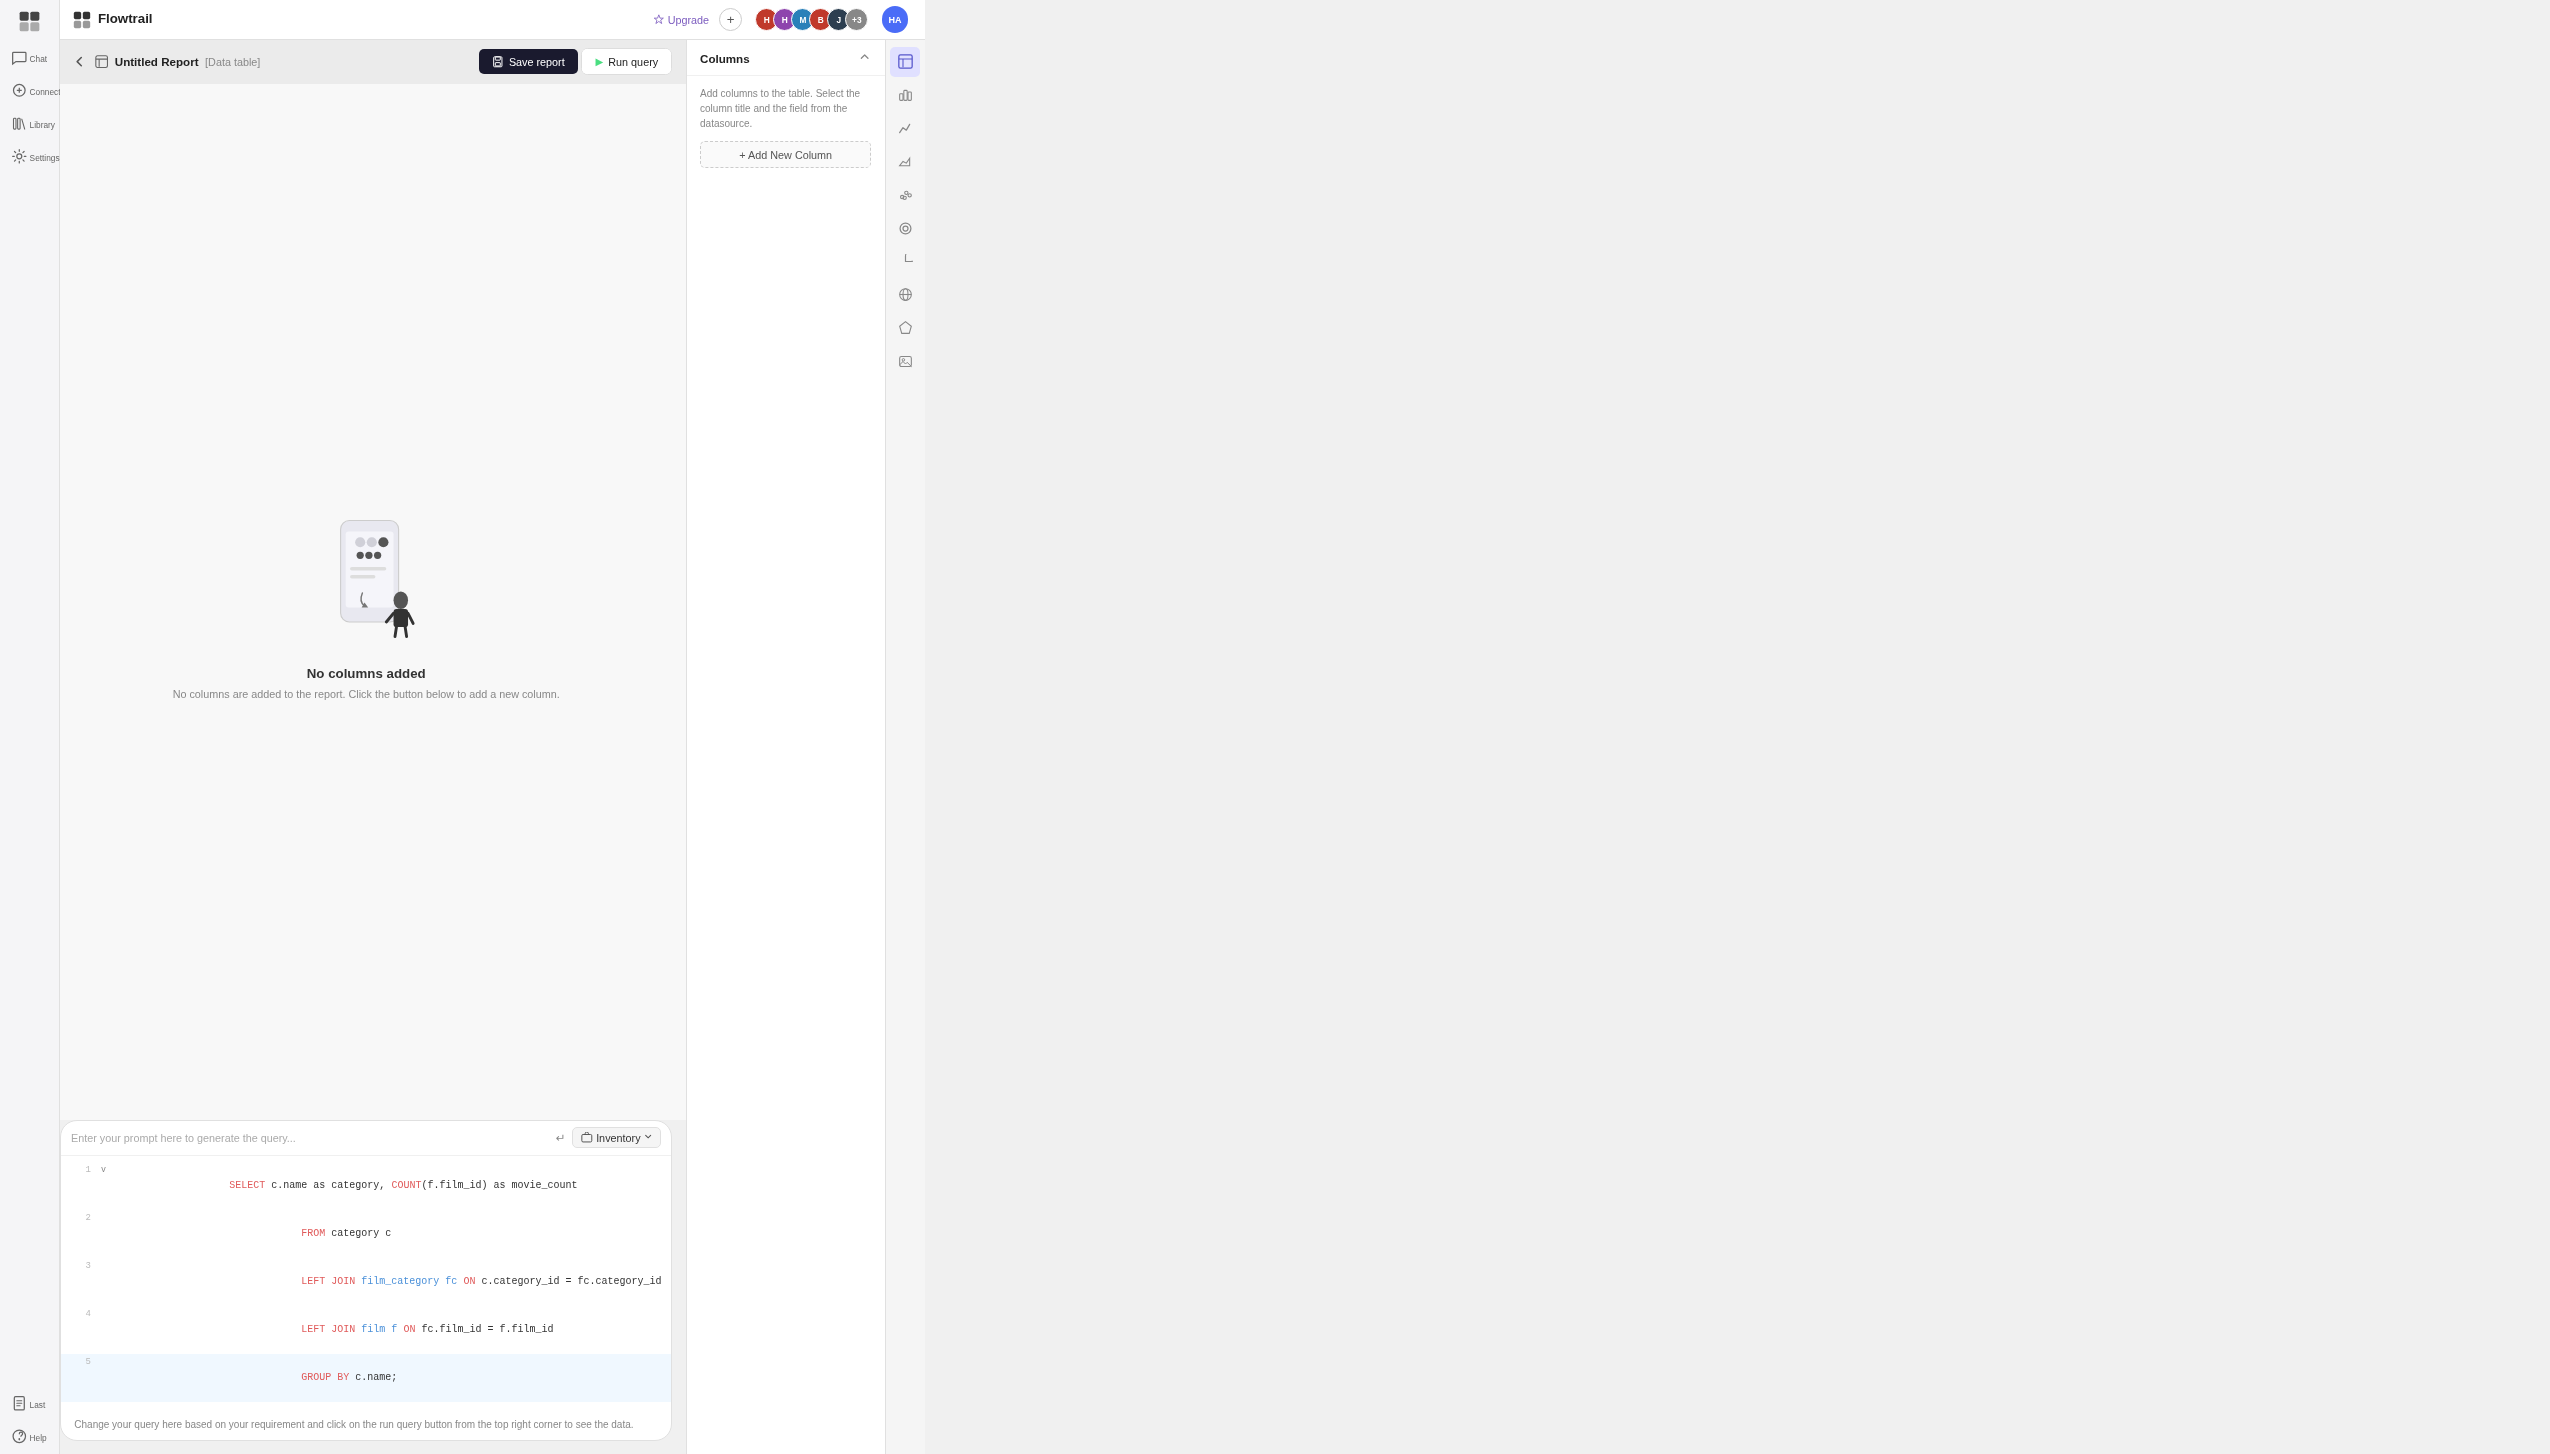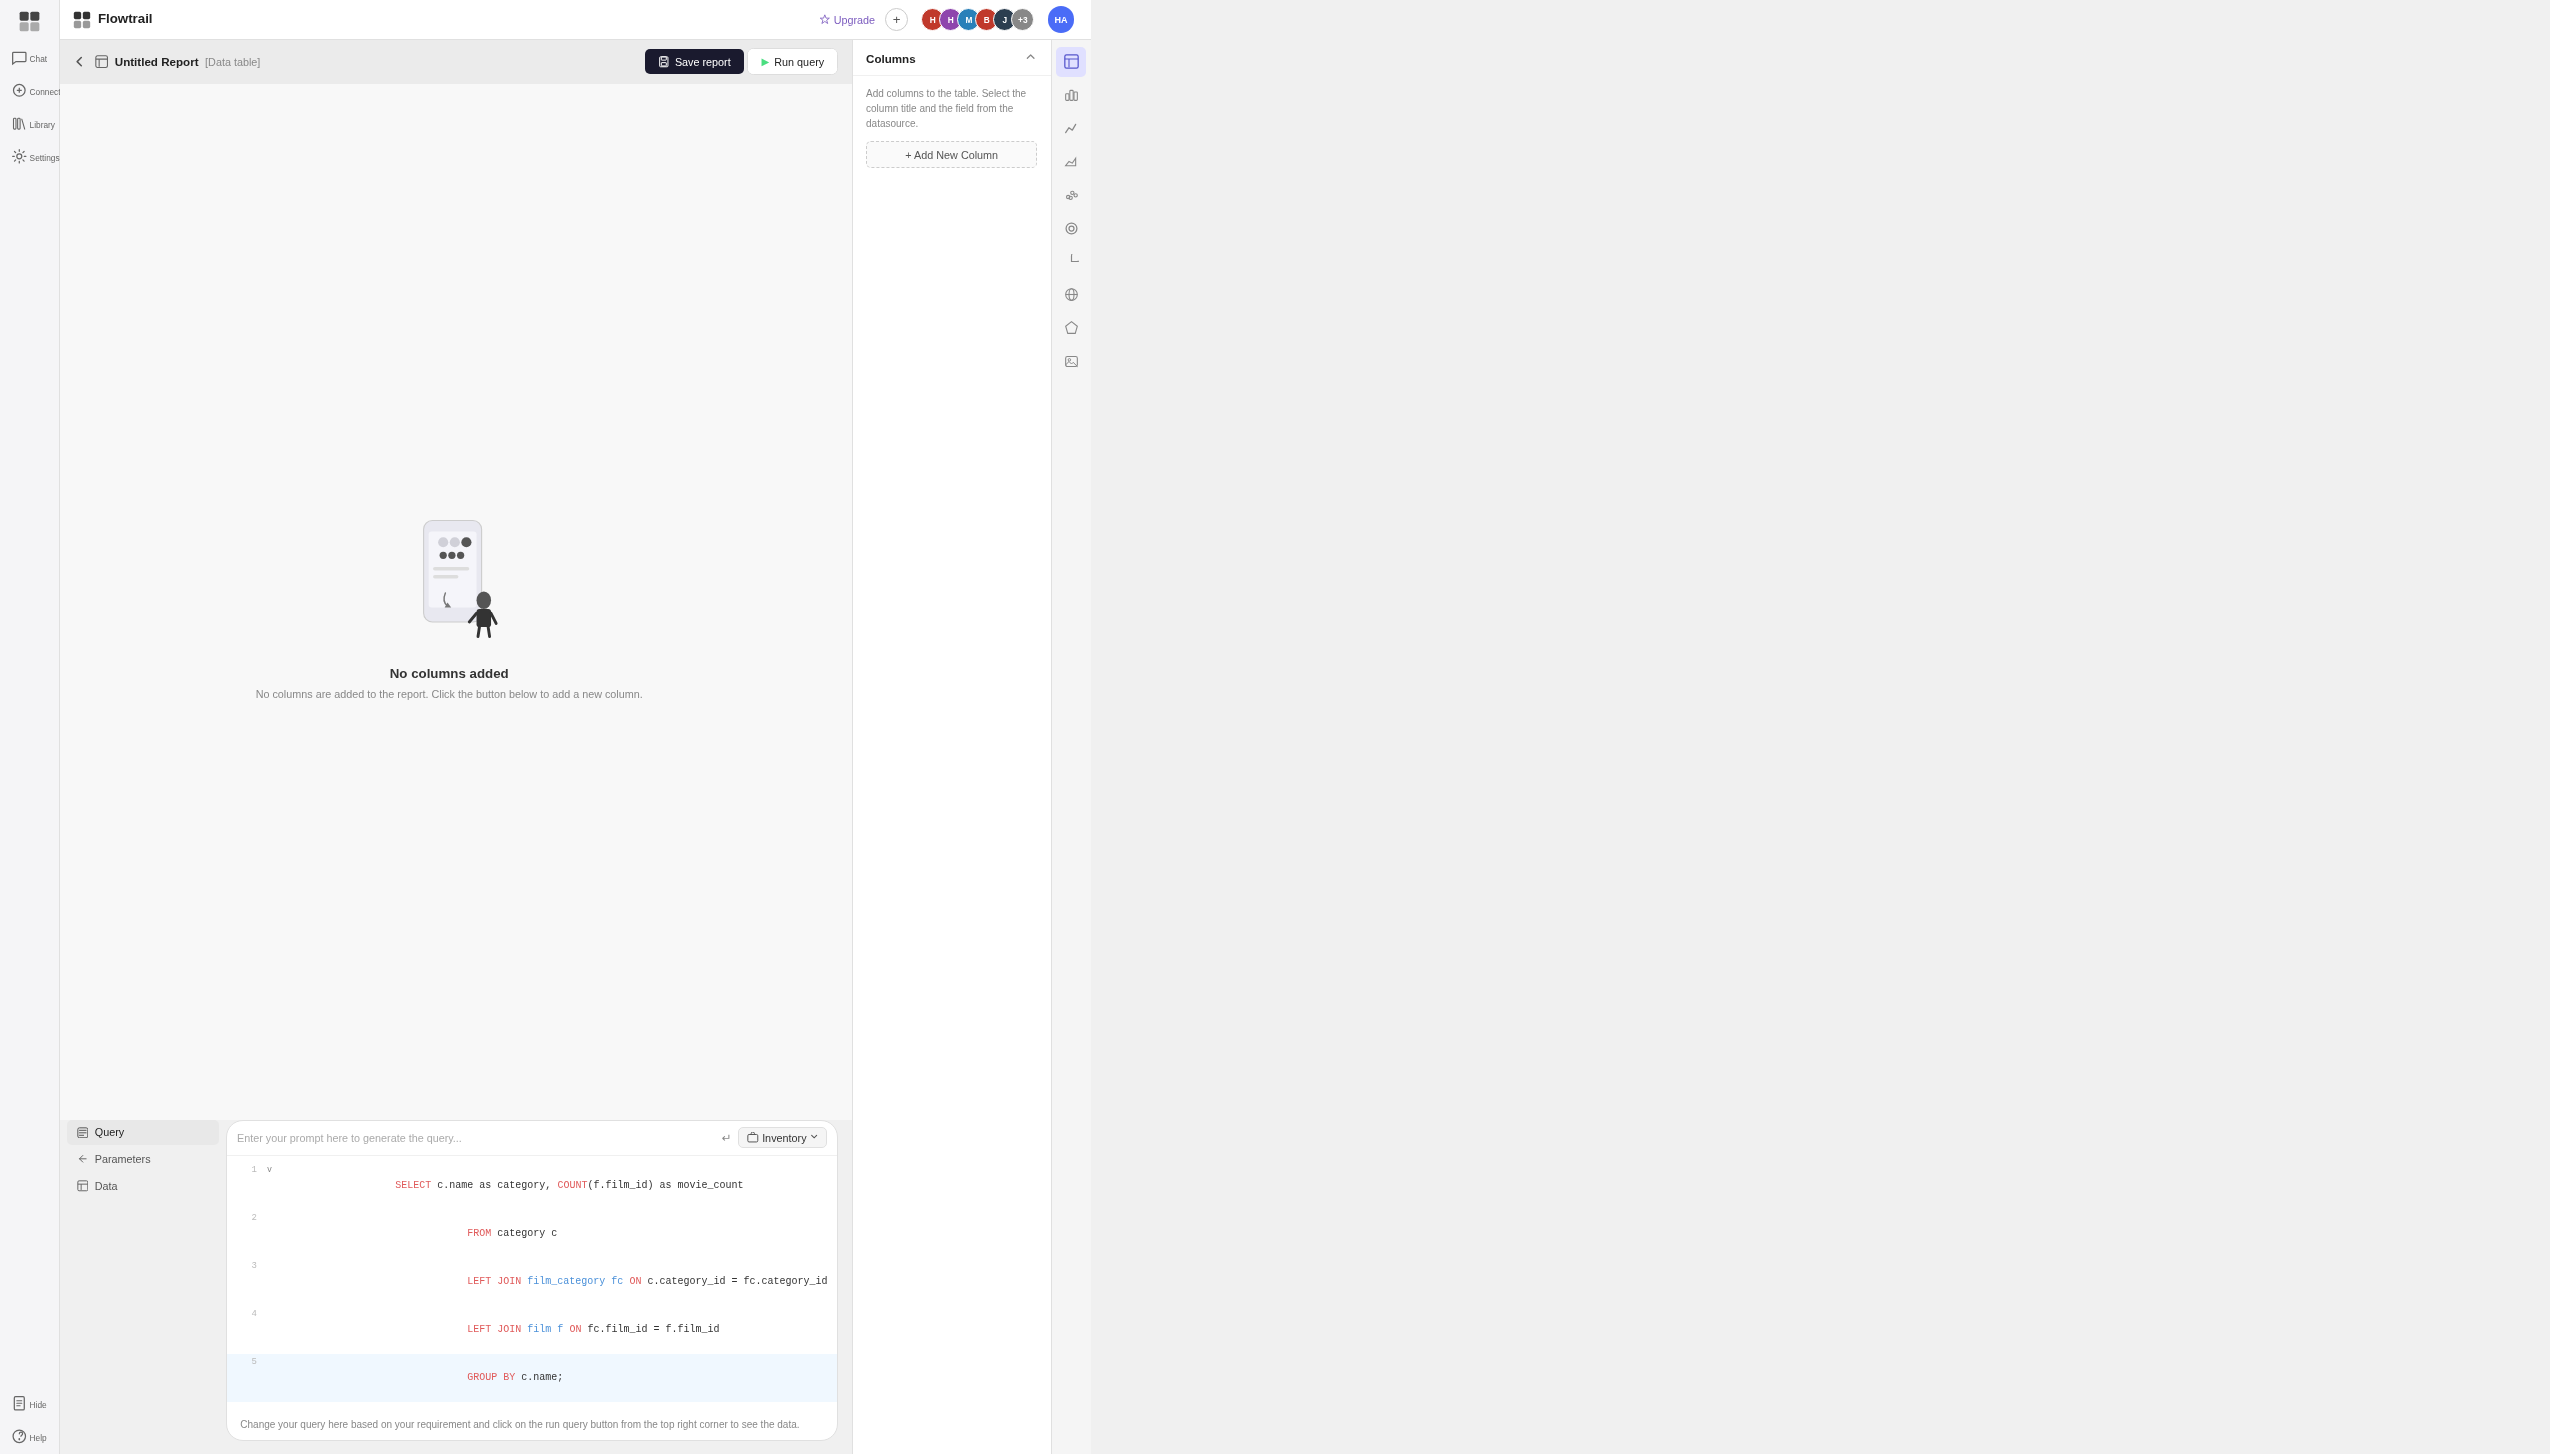--- a/index.html
+++ b/index.html
@@ -426,21 +426,21 @@
 
     <div class="nav-spacer"></div>
 
     <div class="nav-item">
       <span class="ni-icon">
         <svg width="16.6" height="16.6" viewBox="0 0 20 20" fill="none">
             <rect x="4" y="2" width="12" height="16" rx="1.5" stroke="#666" stroke-width="1.5"></rect>
             <path d="M7 7h6M7 10h6M7 13h4" stroke="#666" stroke-width="1.3" stroke-linecap="round"></path>
           </svg>
       </span>
-      <span class="ni-label">Hide</span>
+      <span class="ni-label">Last</span>
     </div>
     <div class="nav-item">
       <span class="ni-icon">
         <svg width="16.6" height="16.6" viewBox="0 0 20 20" fill="none">
             <circle cx="10" cy="10" r="7.5" stroke="#666" stroke-width="1.5"></circle>
             <path d="M10 13v1" stroke="#666" stroke-width="2" stroke-linecap="round"></path>
             <path d="M10 7c0-1.1.9-2 2-2s2 .9 2 2c0 1.4-2 2-2 3" stroke="#666" stroke-width="1.5" stroke-linecap="round"></path>
           </svg>
       </span>
       <span class="ni-label">Help</span>
@@ -549,42 +549,20 @@
             </svg>
             <div class="empty-title">No columns added</div>
             <div class="empty-subtitle">No columns are added to the report. Click the button below to add a new column.</div>
           </div>
         </div>
 
         <div class="dataset-section">
 
           <div class="dataset-body">
 
-            <div class="dataset-nav">
-              <div class="dataset-nav-item active">
-                <svg width="11.6" height="11.6" viewBox="0 0 14 14" fill="none">
-                    <rect x="1" y="1" width="12" height="12" rx="2" stroke="#555" stroke-width="1.2"></rect>
-                    <path d="M3 4h8M3 7h8M3 10h5" stroke="#555" stroke-width="1.2" stroke-linecap="round"></path>
-                  </svg>
-                <span>Query</span>
-              </div>
-              <div class="dataset-nav-item">
-                <svg width="11.6" height="11.6" viewBox="0 0 14 14" fill="none">
-                    <path d="M3 7h8M7 3l-4 4 4 4" stroke="#666" stroke-width="1.2" stroke-linecap="round" stroke-linejoin="round"></path>
-                  </svg>
-                <span>Parameters</span>
-              </div>
-              <div class="dataset-nav-item">
-                <svg width="11.6" height="11.6" viewBox="0 0 14 14" fill="none">
-                    <rect x="1" y="1" width="12" height="12" rx="1.5" stroke="#666" stroke-width="1.2"></rect>
-                    <path d="M1 5h12M5 5v7" stroke="#666" stroke-width="1.2"></path>
-                  </svg>
-                <span>Data</span>
-              </div>
-            </div>
 
             <div class="query-editor">
               <div class="query-toolbar">
                 <div class="query-prompt">Enter your prompt here to generate the query...</div>
                 <div class="query-toolbar-actions">
                   <span class="enter-icon">↵</span>
                   <div class="inventory-btn">
                     <svg width="11.6" height="11.6" viewBox="0 0 14 14" fill="none">
                         <rect x="1" y="3" width="12" height="9" rx="1.5" stroke="#555" stroke-width="1.2"></rect>
                         <path d="M5 3V2a2 2 0 014 0v1" stroke="#555" stroke-width="1.2"></path>

